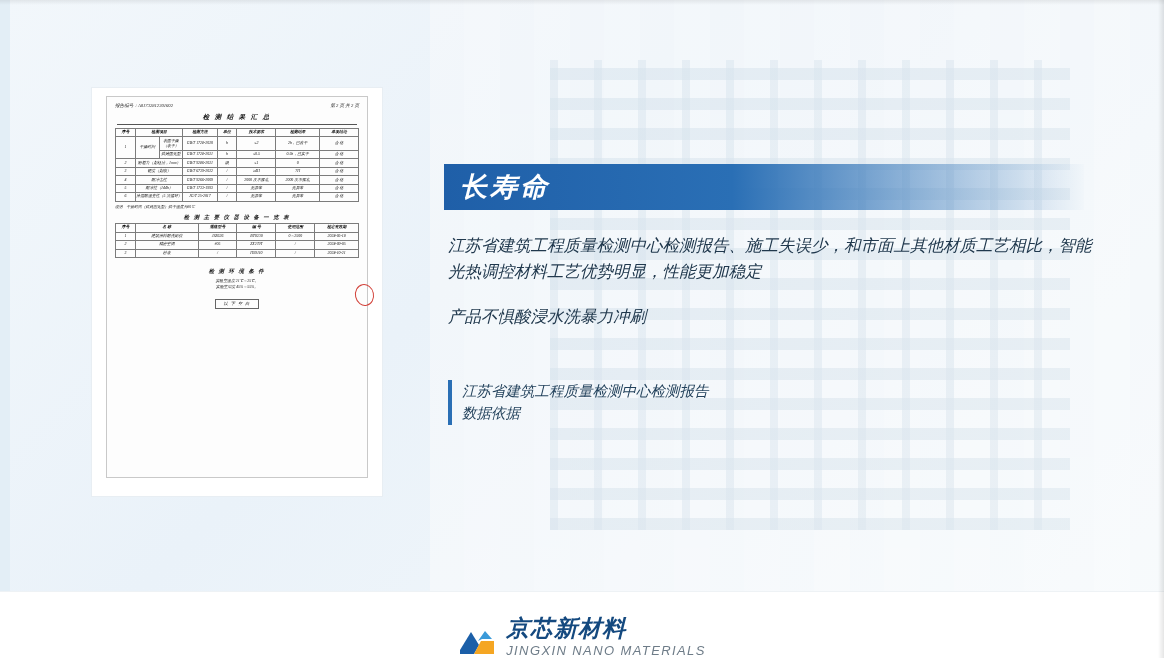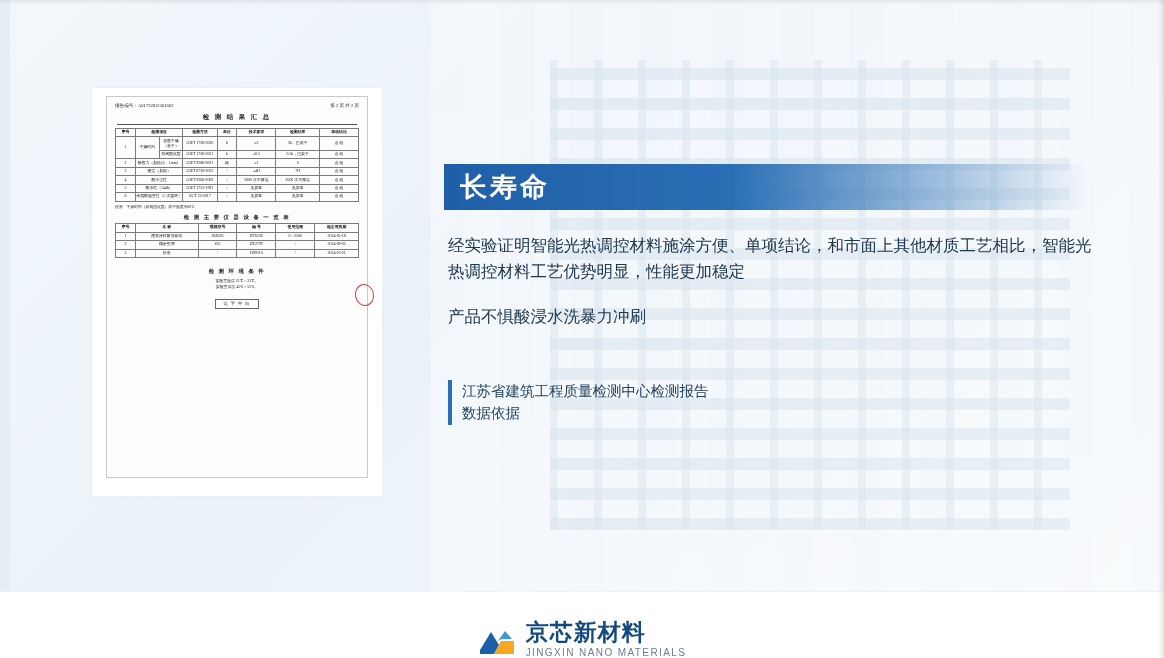--- a/index.html
+++ b/index.html
@@ -12,20 +12,21 @@
     height: 658px;
     font-family: "Liberation Sans", sans-serif;
     overflow: hidden;
   }
   .slide {
     position: relative;
     width: 1164px;
     height: 658px;
     background: linear-gradient(135deg, #f2f7fb 0%, #eaf2f9 40%, #f6fafc 100%);
     overflow: hidden;
+    font-style: italic;
   }
   
   .bg-buildings {
     position: absolute;
     left: 430px;
     top: 0;
     width: 734px;
     height: 592px;
     background:
       linear-gradient(to bottom, rgba(255,255,255,0.78), rgba(255,255,255,0.86)),
@@ -225,21 +226,21 @@
     position: relative;
   }
   .logo-text-zh {
     font-size: 23px;
     font-weight: bold;
     color: #14497f;
     letter-spacing: 1px;
     line-height: 1;
   }
   .logo-text-en {
-    font-size: 10px;
+    font-size: 13px;
     color: #6e7c88;
     letter-spacing: 1.4px;
     margin-top: 3px;
   }
   .logo-txt-wrap { display: flex; flex-direction: column; }
   .edge-shadow-r {
     position: absolute; right: 0; top: 0; width: 6px; height: 658px;
     background: linear-gradient(to left, rgba(0,0,0,0.10), rgba(0,0,0,0));
   }
   .edge-shadow-t {
@@ -391,21 +392,21 @@
       <div class="rp-stamp">以 下 空 白</div>
     </div>
     <div class="circle-mark"></div>
   </div>
 
   <div class="title-bar">
     <div class="t">长寿命</div>
   </div>
 
   <div class="body-text">
-    <div class="para p1">经实验证明智能光热调控材料施涂方便、单项结论，和市面上其他材质工艺相比，智能光热调控材料工艺优势明显，性能更加稳定</div>
+    <div class="para p1">江苏省建筑工程质量检测中心检测报告、施工失误少，和市面上其他材质工艺相比，智能光热调控材料工艺优势明显，性能更加稳定</div>
     <div class="para">产品不惧酸浸水洗暴力冲刷</div>
   </div>
 
   <div class="source-block">
     <div class="source-line">江苏省建筑工程质量检测中心检测报告</div>
     <div class="source-line">数据依据</div>
   </div>
 
   <div class="bottom-band"></div>
   <div class="footer-logo">

